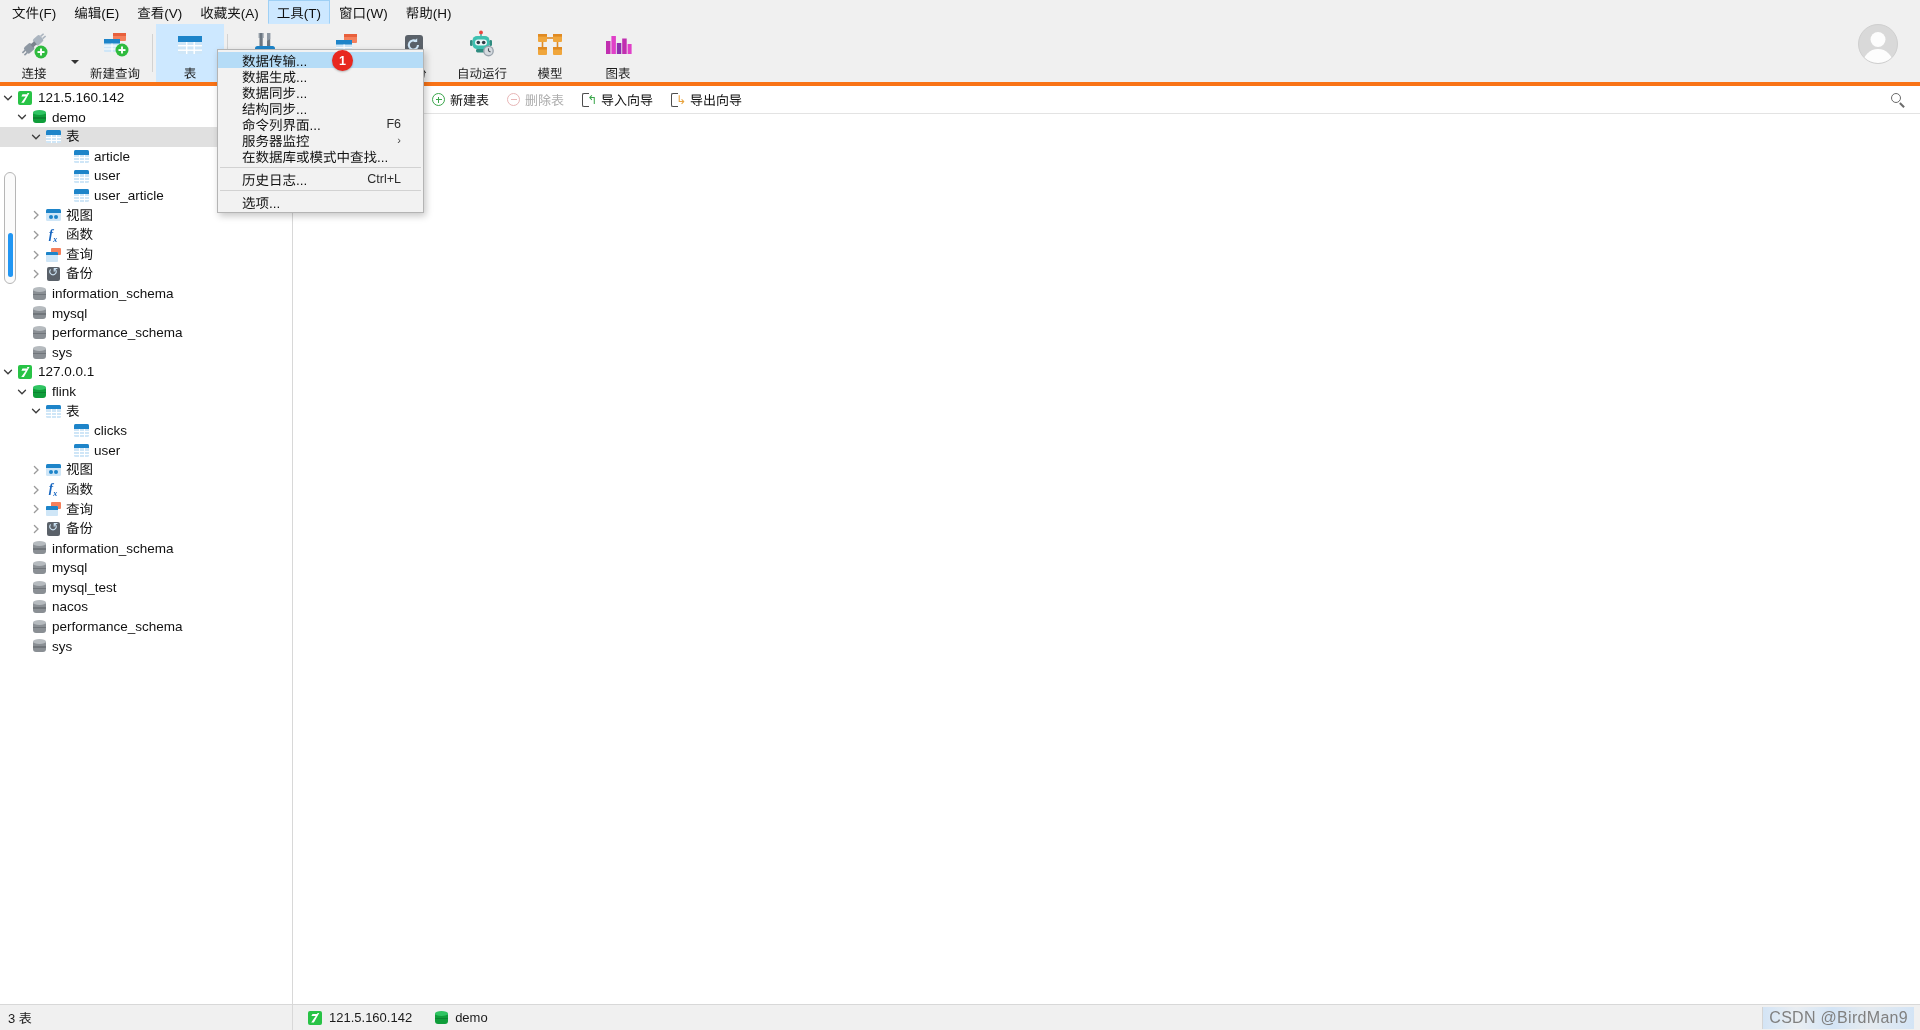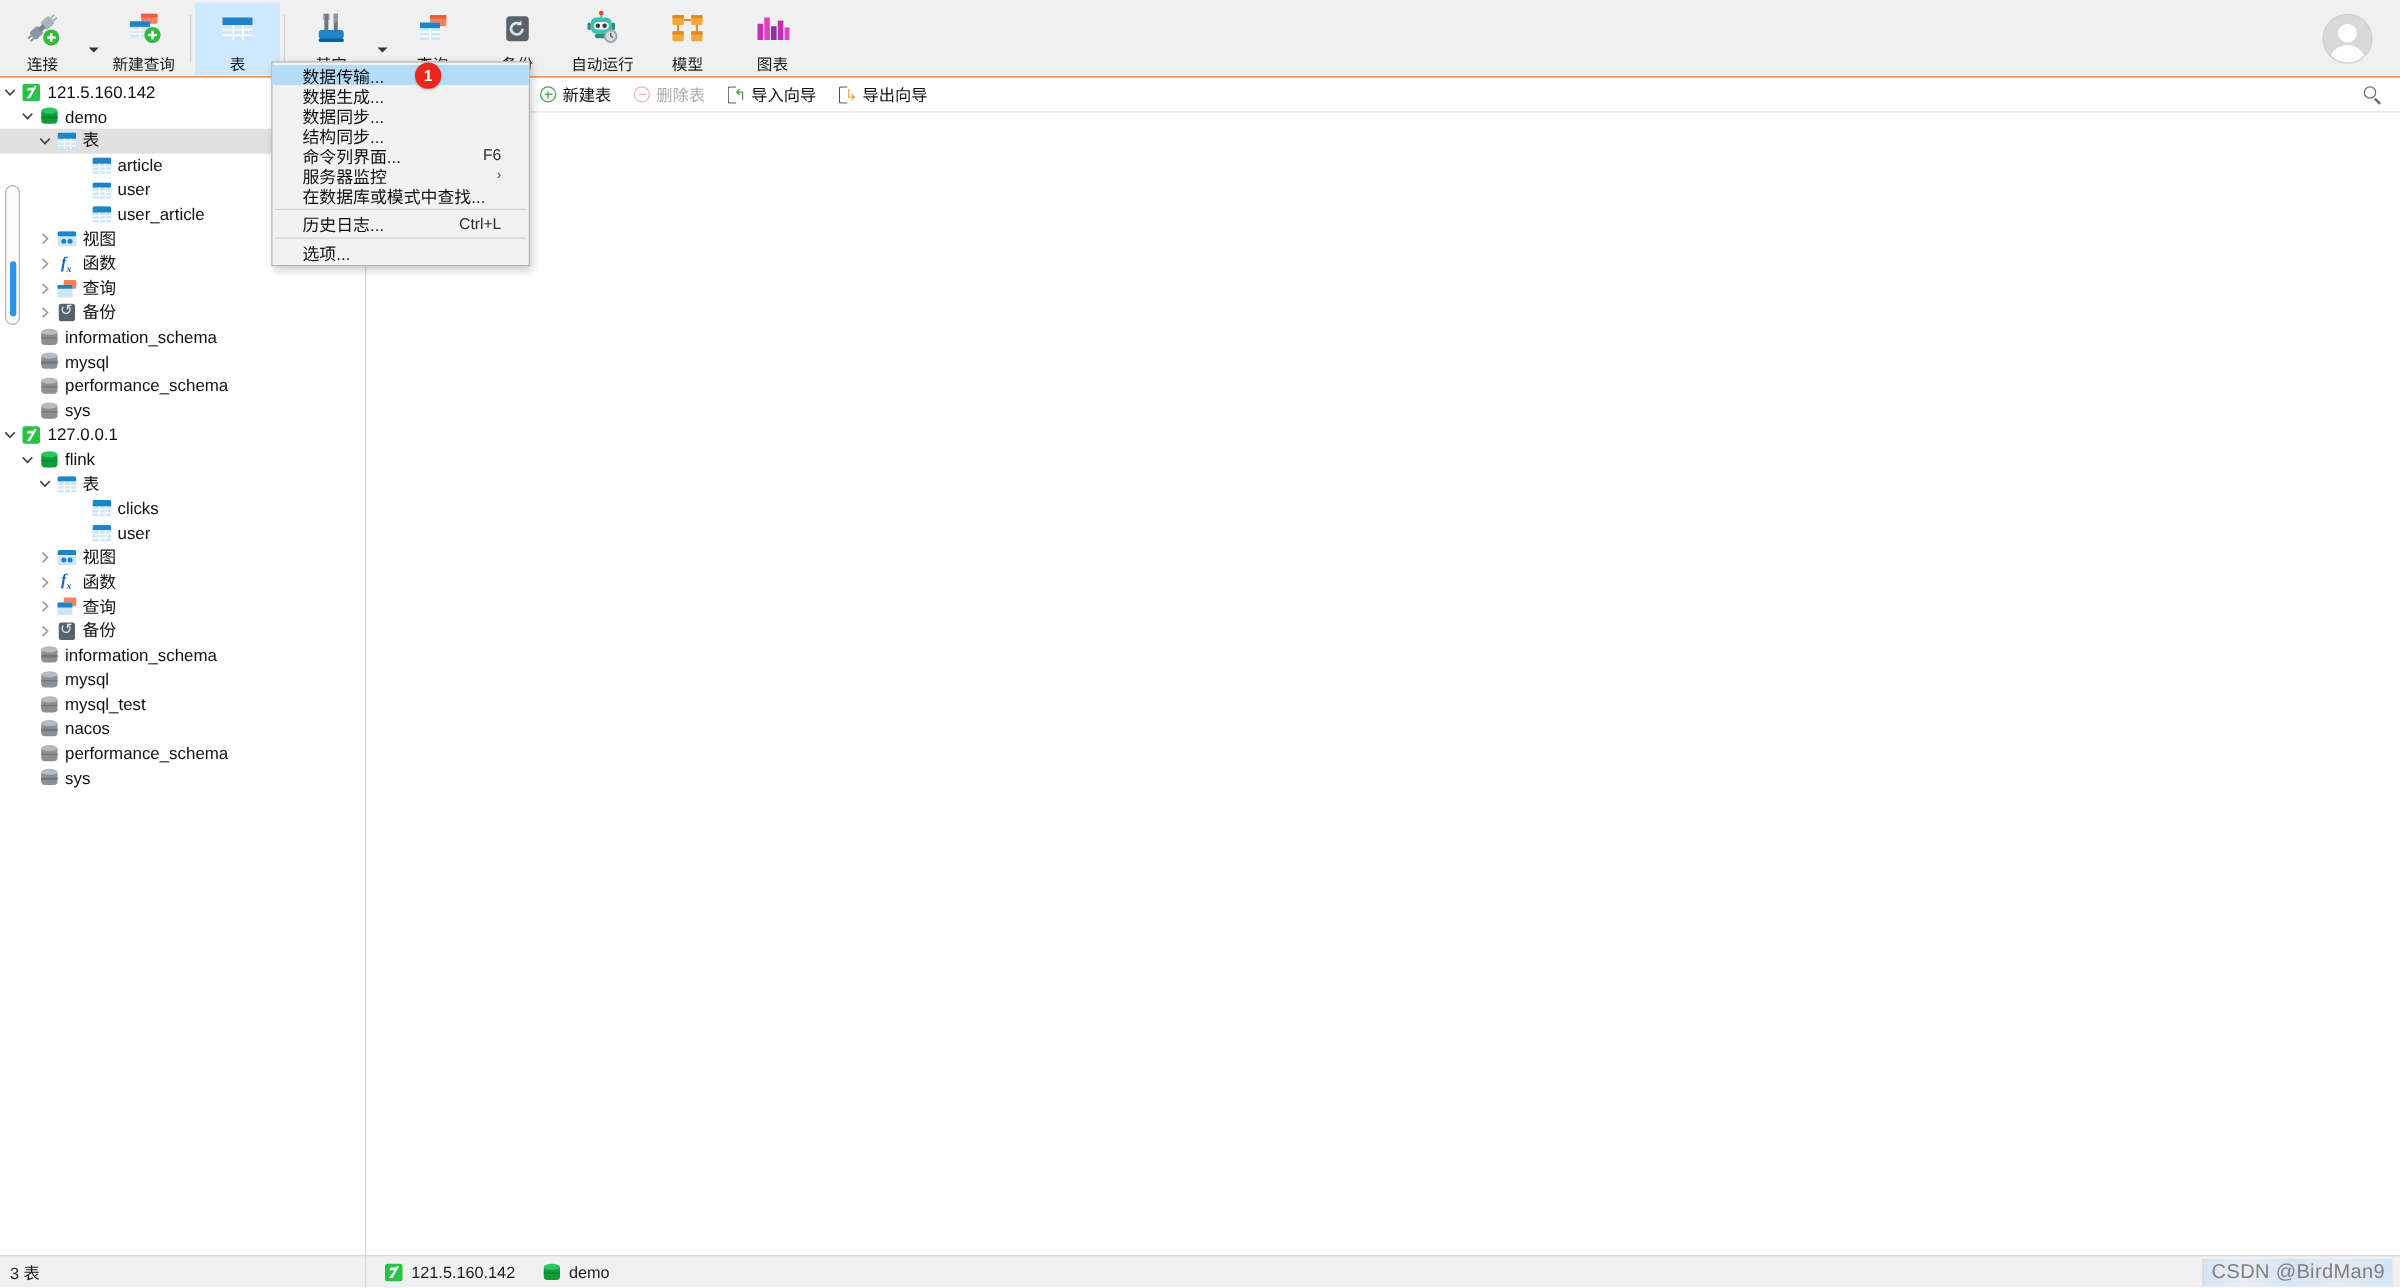--- a/index.html
+++ b/index.html
@@ -56,22 +56,22 @@
     background: #cde8ff;
     border: 1px solid #9fd0f5;
     border-bottom: 1px solid #cde8ff;
     padding: 0 8px;
   }
 
   
   .toolbar {
     height: 62px; flex: 0 0 62px;
     background: #f0f0f0;
-    display: flex; align-items: center;
-    border-bottom: 1px solid #f97316;
+    display: flex; align-items: flex-start;
+    border-bottom: 4px solid #f97316;
     position: relative; z-index: 10;
   }
   .tb-group { display: flex; align-items: stretch; }
   .tb-btn {
     width: 68px;
     display: flex; flex-direction: column;
     align-items: center; justify-content: flex-start;
     padding-top: 5px;
     position: relative;
   }
@@ -291,20 +291,43 @@
     z-index: 250;
     box-shadow: 0 1px 2px rgba(0,0,0,.25);
   }
 </style>
 </head>
 <body>
 
 <div id="app">
 
 
+  <div class="menubar" id="menubar">
+      <div class="menu-item">
+        <span class="mn">文件(F)</span>
+      </div>
+      <div class="menu-item">
+        <span class="mn">编辑(E)</span>
+      </div>
+      <div class="menu-item">
+        <span class="mn">查看(V)</span>
+      </div>
+      <div class="menu-item">
+        <span class="mn">收藏夹(A)</span>
+      </div>
+      <div class="menu-item active">
+        <span class="mn">工具(T)</span>
+      </div>
+      <div class="menu-item">
+        <span class="mn">窗口(W)</span>
+      </div>
+      <div class="menu-item">
+        <span class="mn">帮助(H)</span>
+      </div>
+    </div>
 
   <div class="toolbar">
     <div class="tb-group" id="tb-group">
         <div class="tb-btn">
           <span class="ic">
             <svg width="30" height="30" viewBox="0 0 30 30">
               <g transform="rotate(-42 15 14)">
                 <rect x="4" y="10" width="9" height="8" rx="2" fill="#8e98a3"></rect>
                 <rect x="16" y="10" width="9" height="8" rx="2" fill="#aab4bf"></rect>
                 <rect x="12" y="12" width="5" height="4" fill="#7a838d"></rect>

